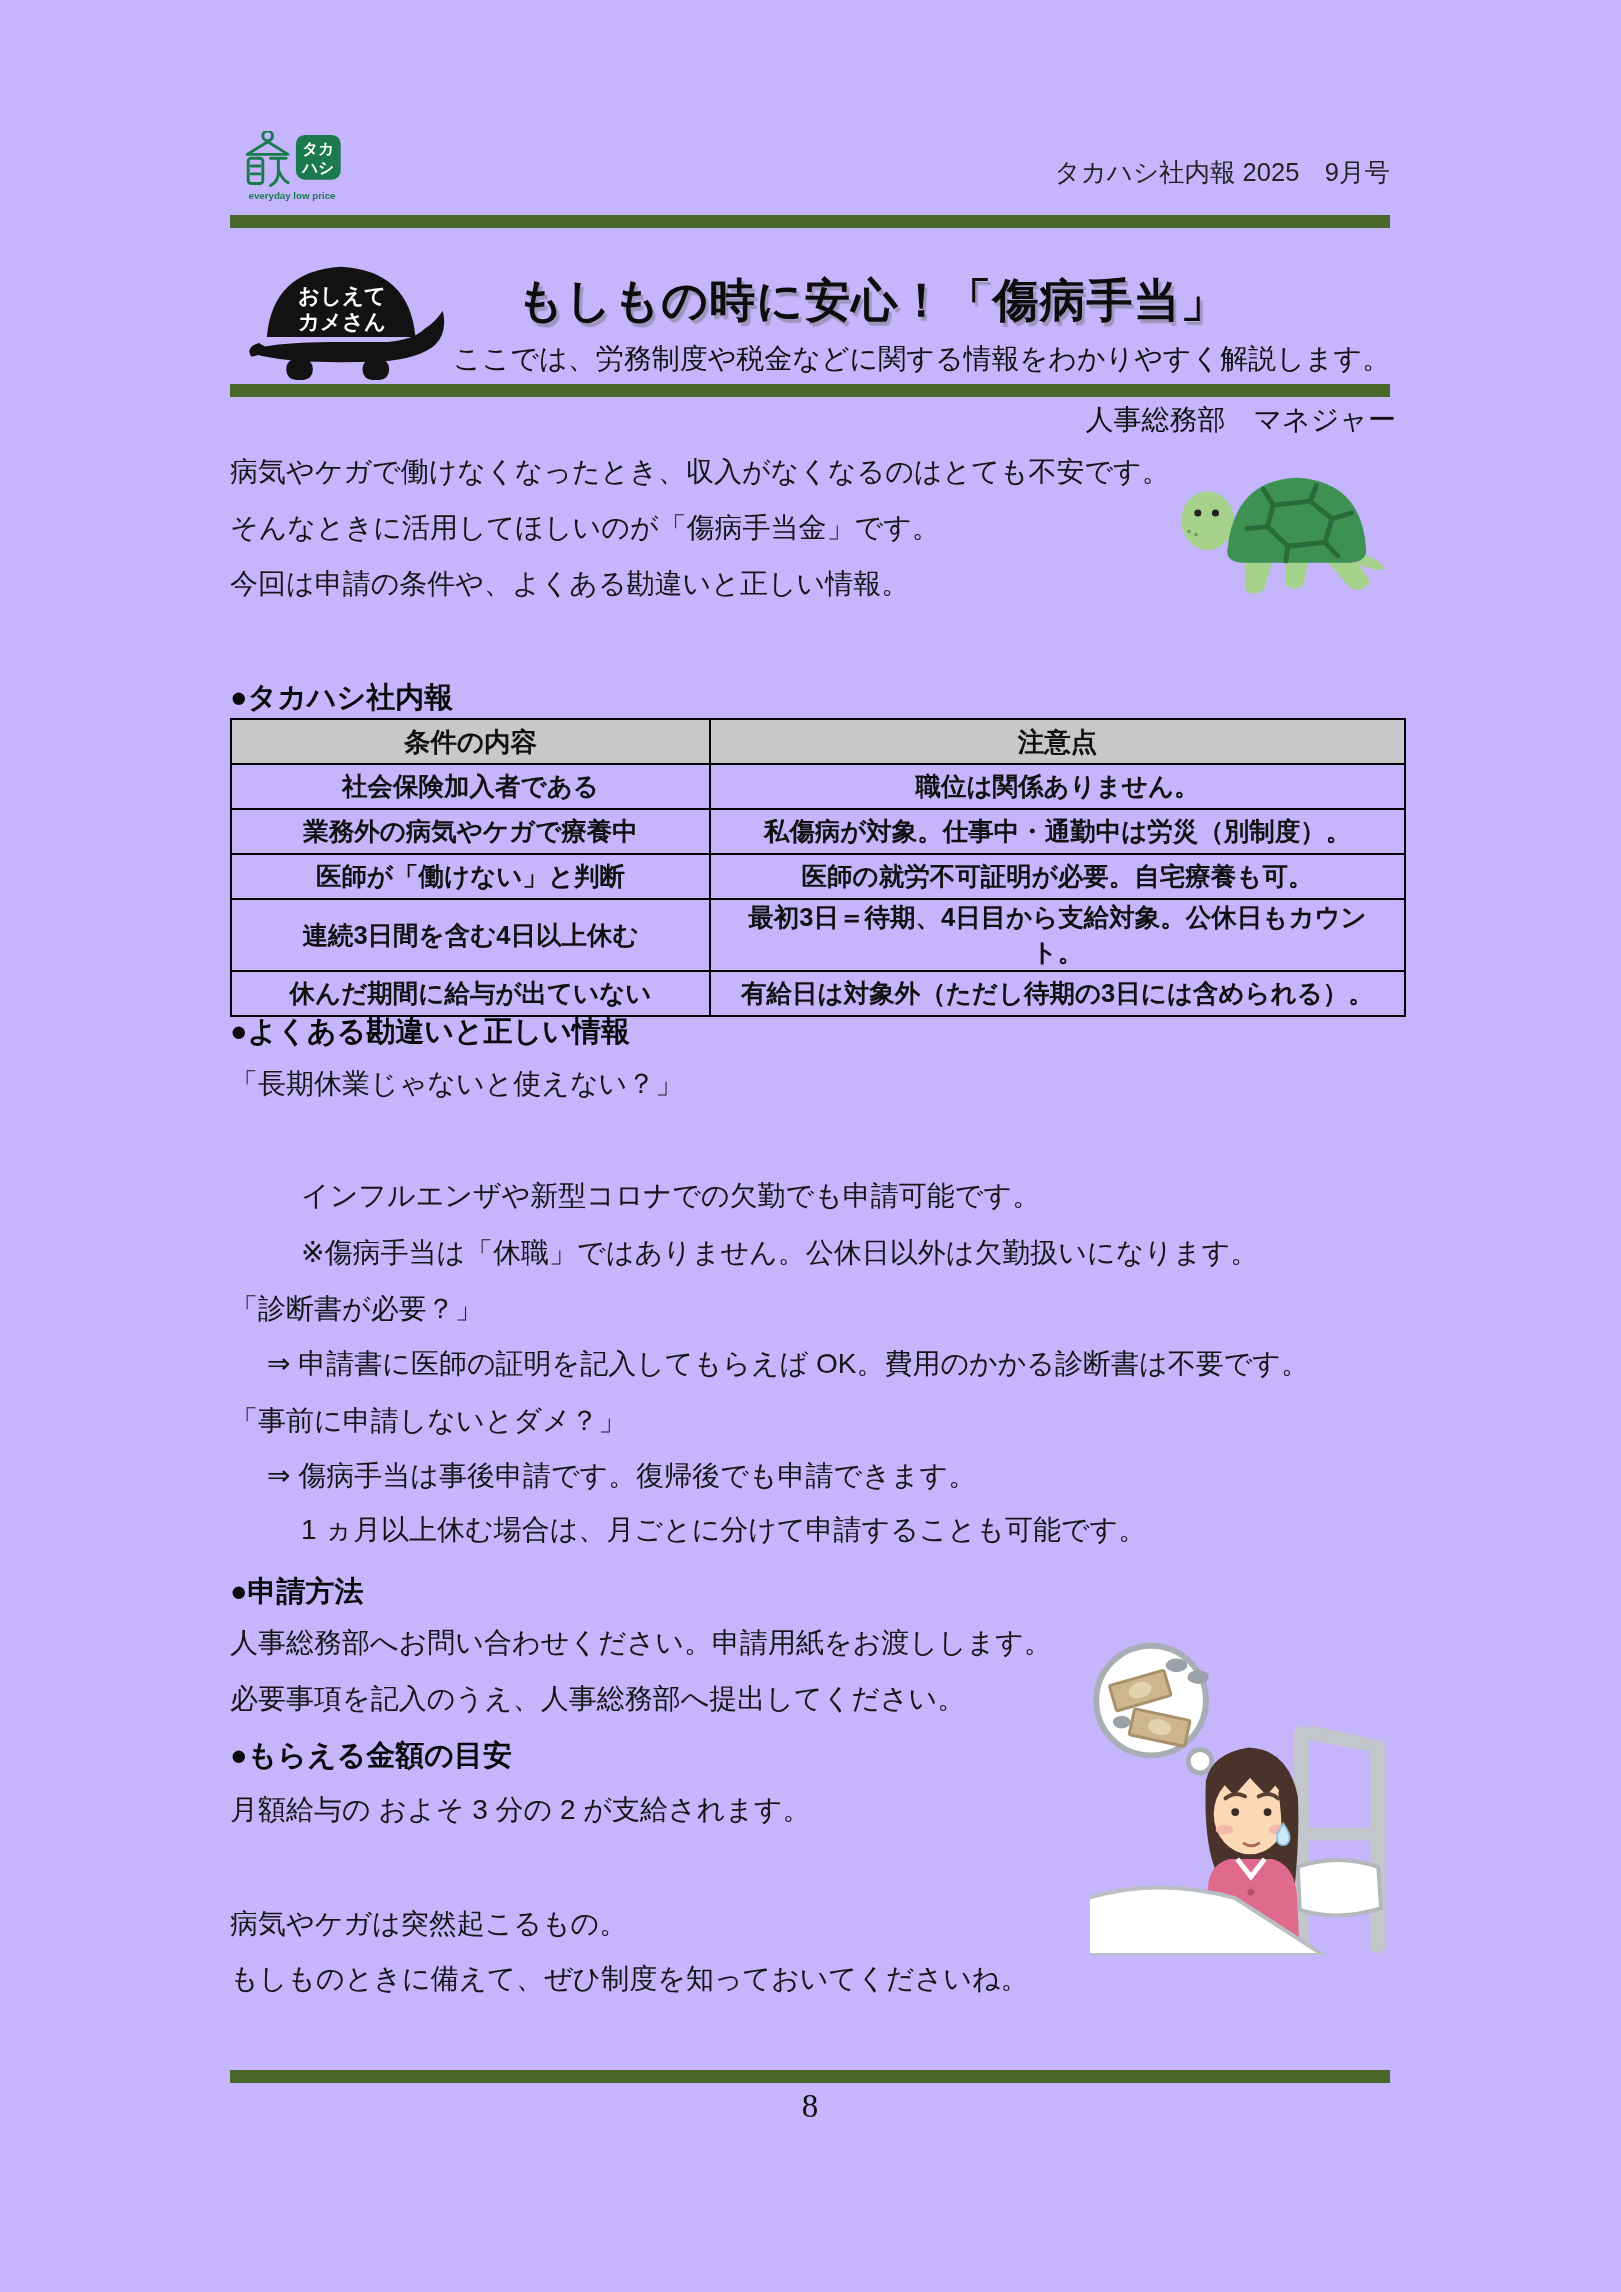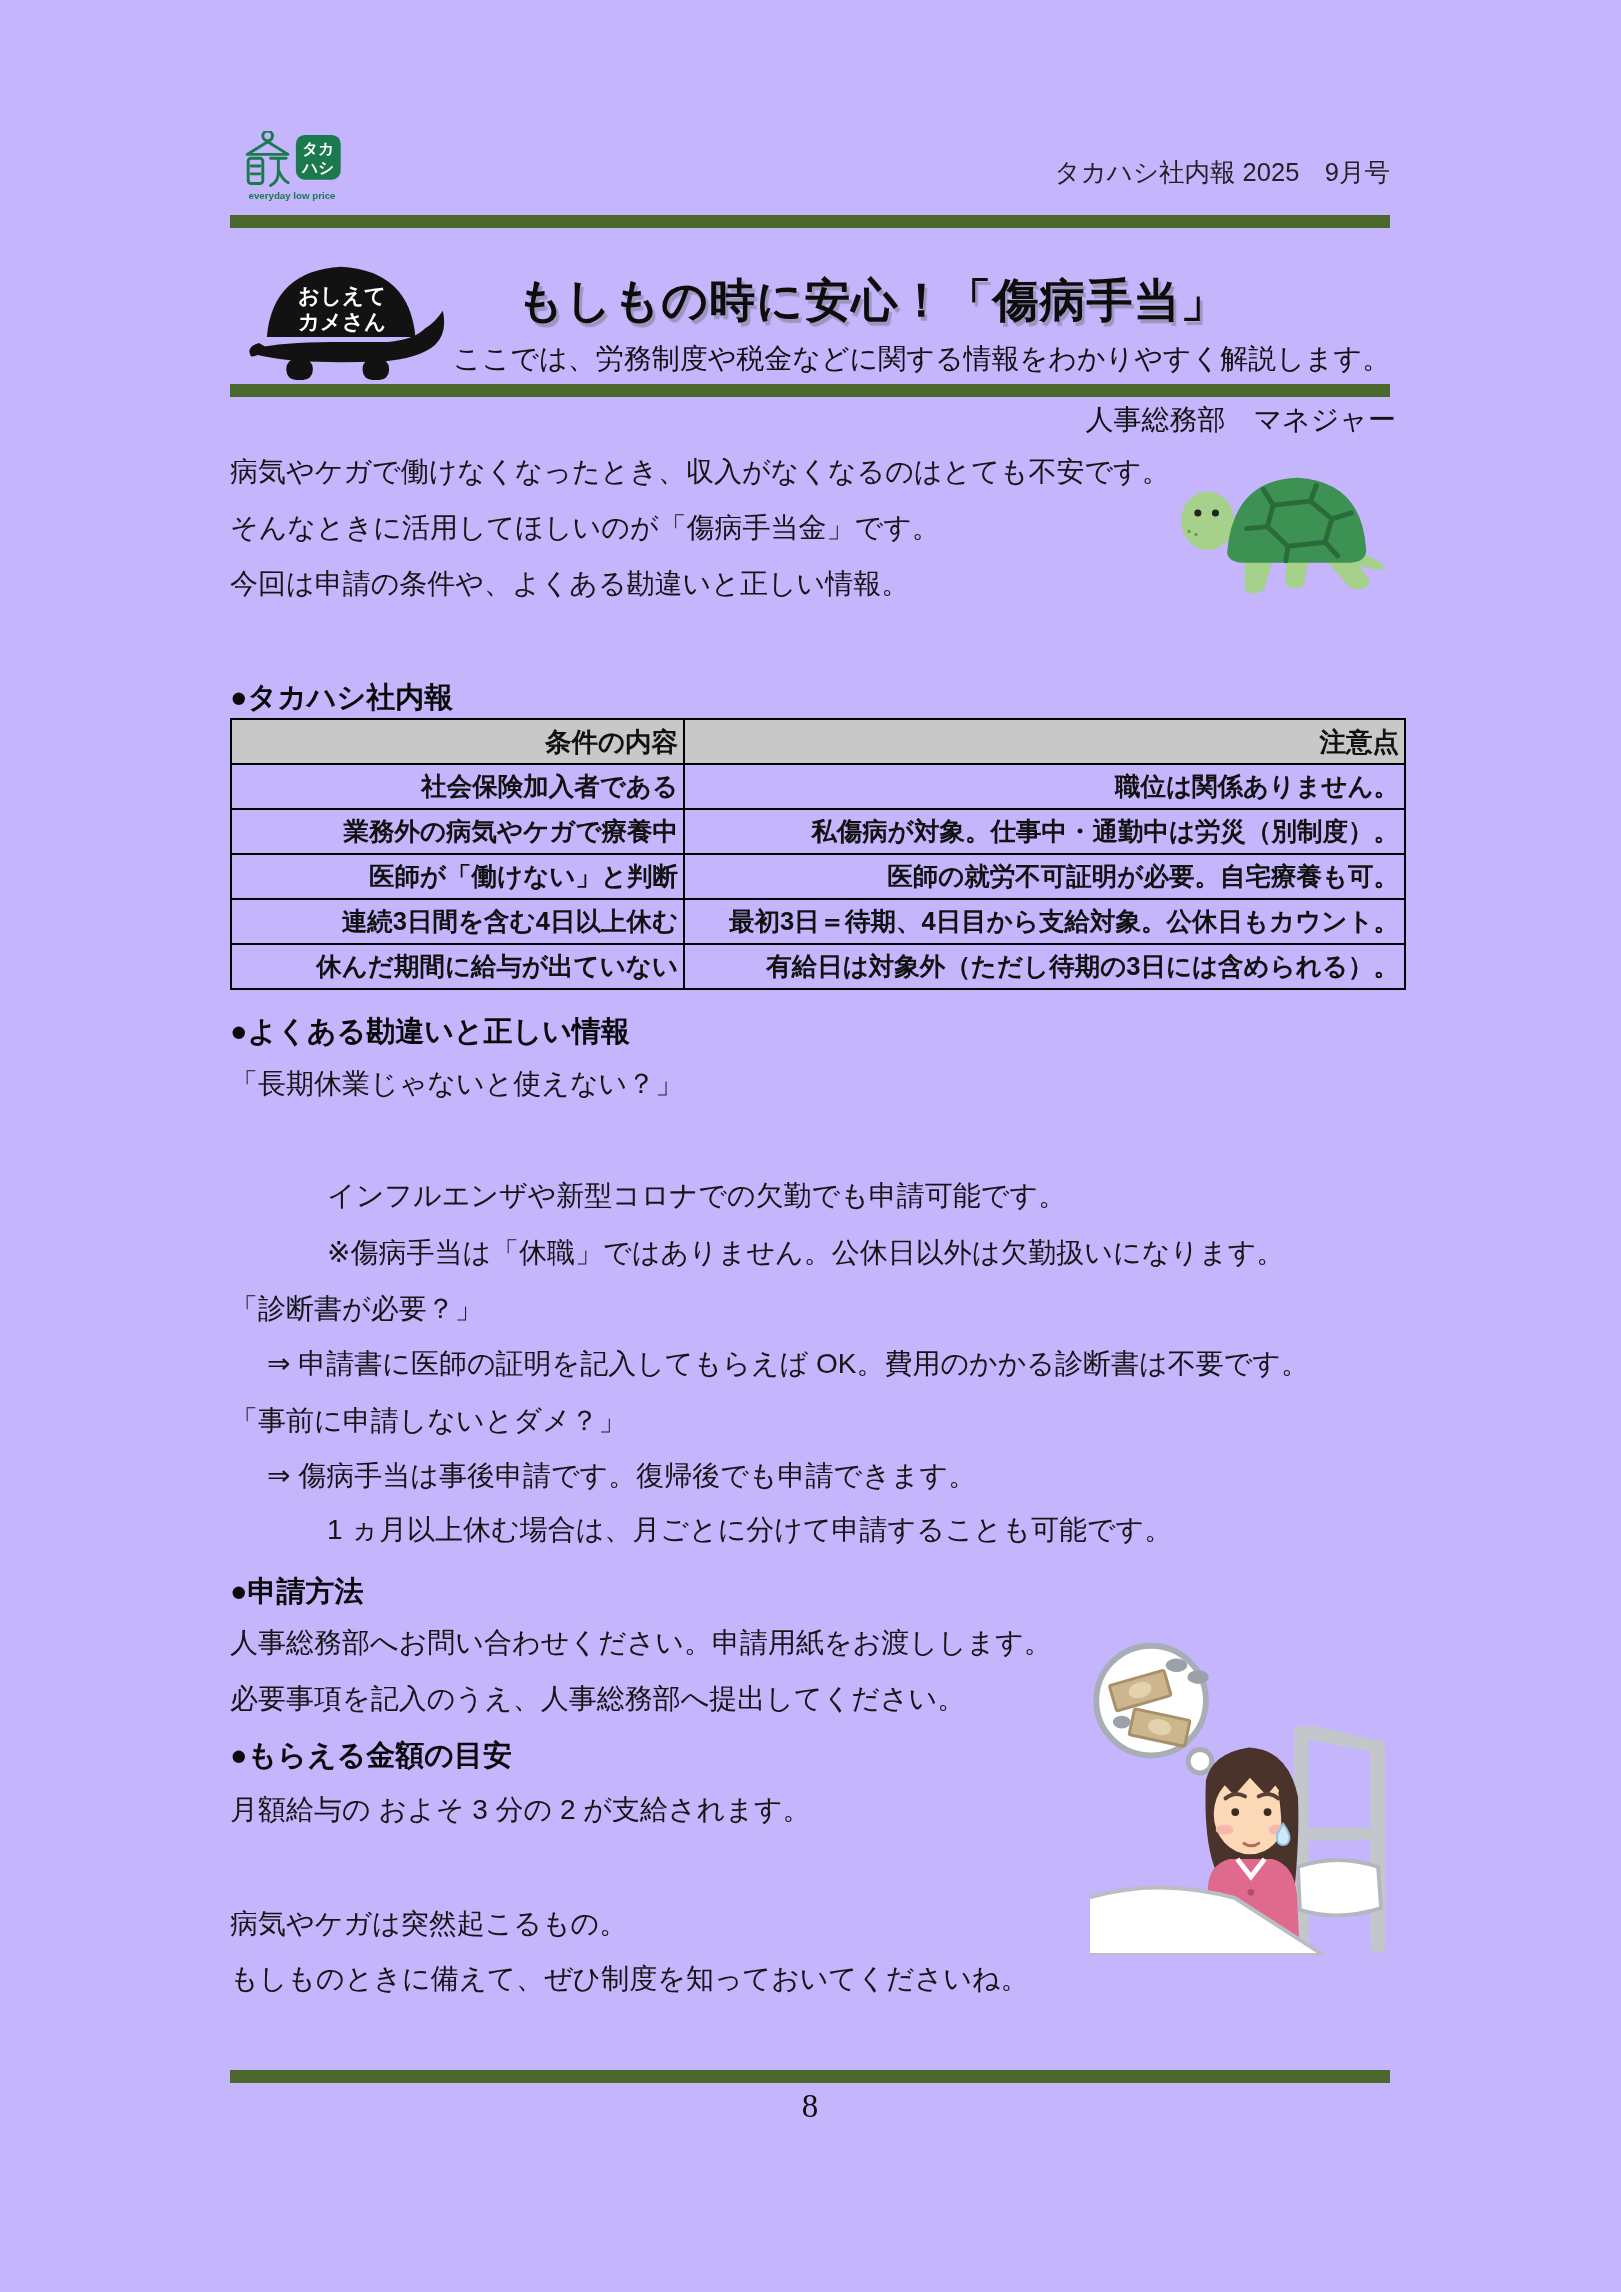--- a/index.html
+++ b/index.html
@@ -13,28 +13,28 @@
   .rule{position:absolute;left:230px;width:1160px;height:12.7px;background:#4a682c;}
   .issue{top:155px;left:882px;width:508px;text-align:right;font-size:25.5px;color:#222;}
   .feature-title{
     top:270px;left:517px;font-size:46px;font-weight:bold;color:#0d0d0d;
     letter-spacing:1px;text-shadow:2.9px 3.9px 1px rgba(110,110,110,0.45);
   }
   .feature-subtitle{top:340px;left:453px;font-size:28px;color:#111;}
   .author{top:401px;left:882px;width:514px;text-align:right;font-size:28px;}
   .body-line{font-size:28px;color:#151515;}
   .heading{font-size:29px;font-weight:bold;color:#0a0a0a;}
-  .ind0{left:230px;} .ind1{left:267px;} .ind2{left:301px;margin-left:26px;}
+  .ind0{left:230px;} .ind1{left:267px;} .ind2{left:301px;}
   table.cond{
     position:absolute;left:230px;top:718px;width:1176px;
     border-collapse:collapse;table-layout:fixed;
   }
   table.cond th,table.cond td{
-    border:2px solid #000;text-align:right;vertical-align:middle;
-    font-weight:bold;font-size:25.5px;height:43px;padding:0 5px;overflow:hidden;
+    border:2px solid #000;text-align:center;vertical-align:middle;
+    font-weight:bold;font-size:25.5px;height:43px;padding:0 18px;overflow:hidden;
   }
   table.cond{border:2.9px solid #000;}
   table.cond th{background:#c8c8c8;font-size:26.5px;border-bottom:2.9px solid #000;}
   table.cond .c1{width:441px;}
   .pagenum{top:2088px;left:230px;width:1160px;text-align:center;
     font-family:"Liberation Serif","DejaVu Serif",serif;font-size:33px;color:#111;}
 </style>
 </head>
 <body>
 

